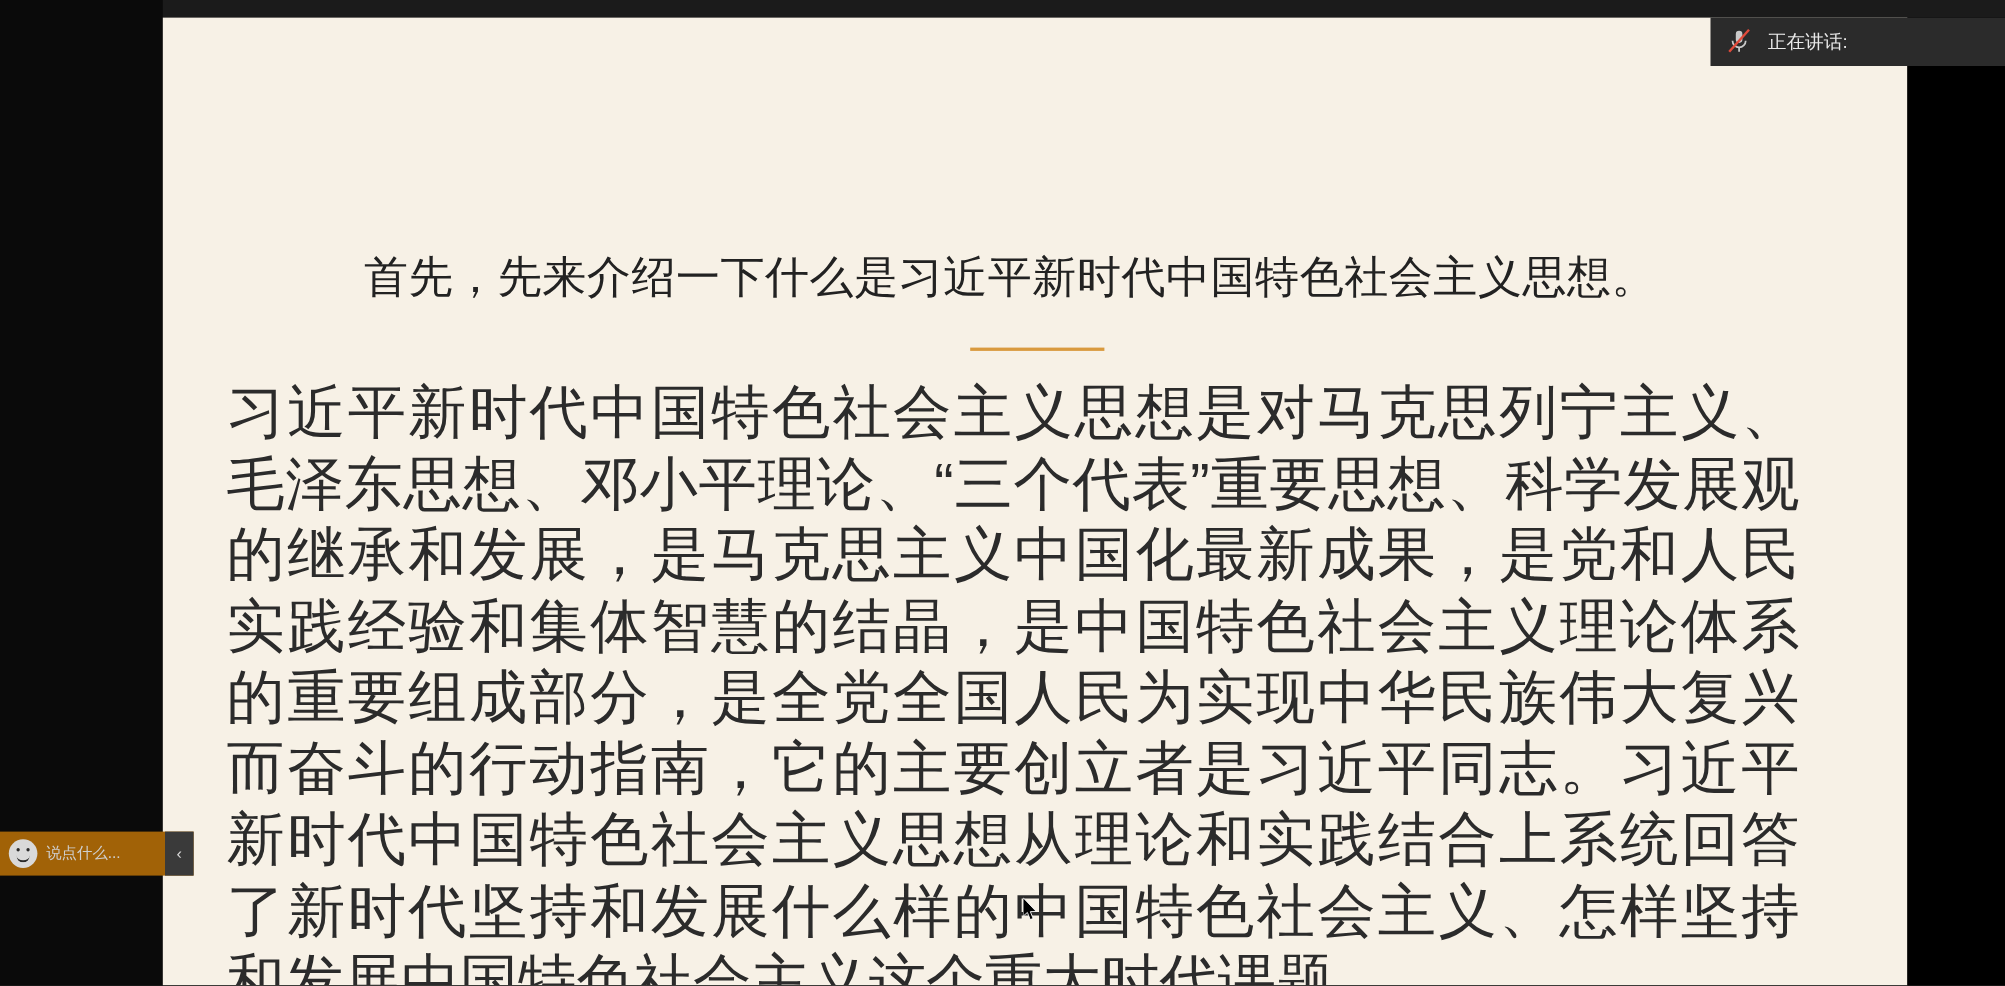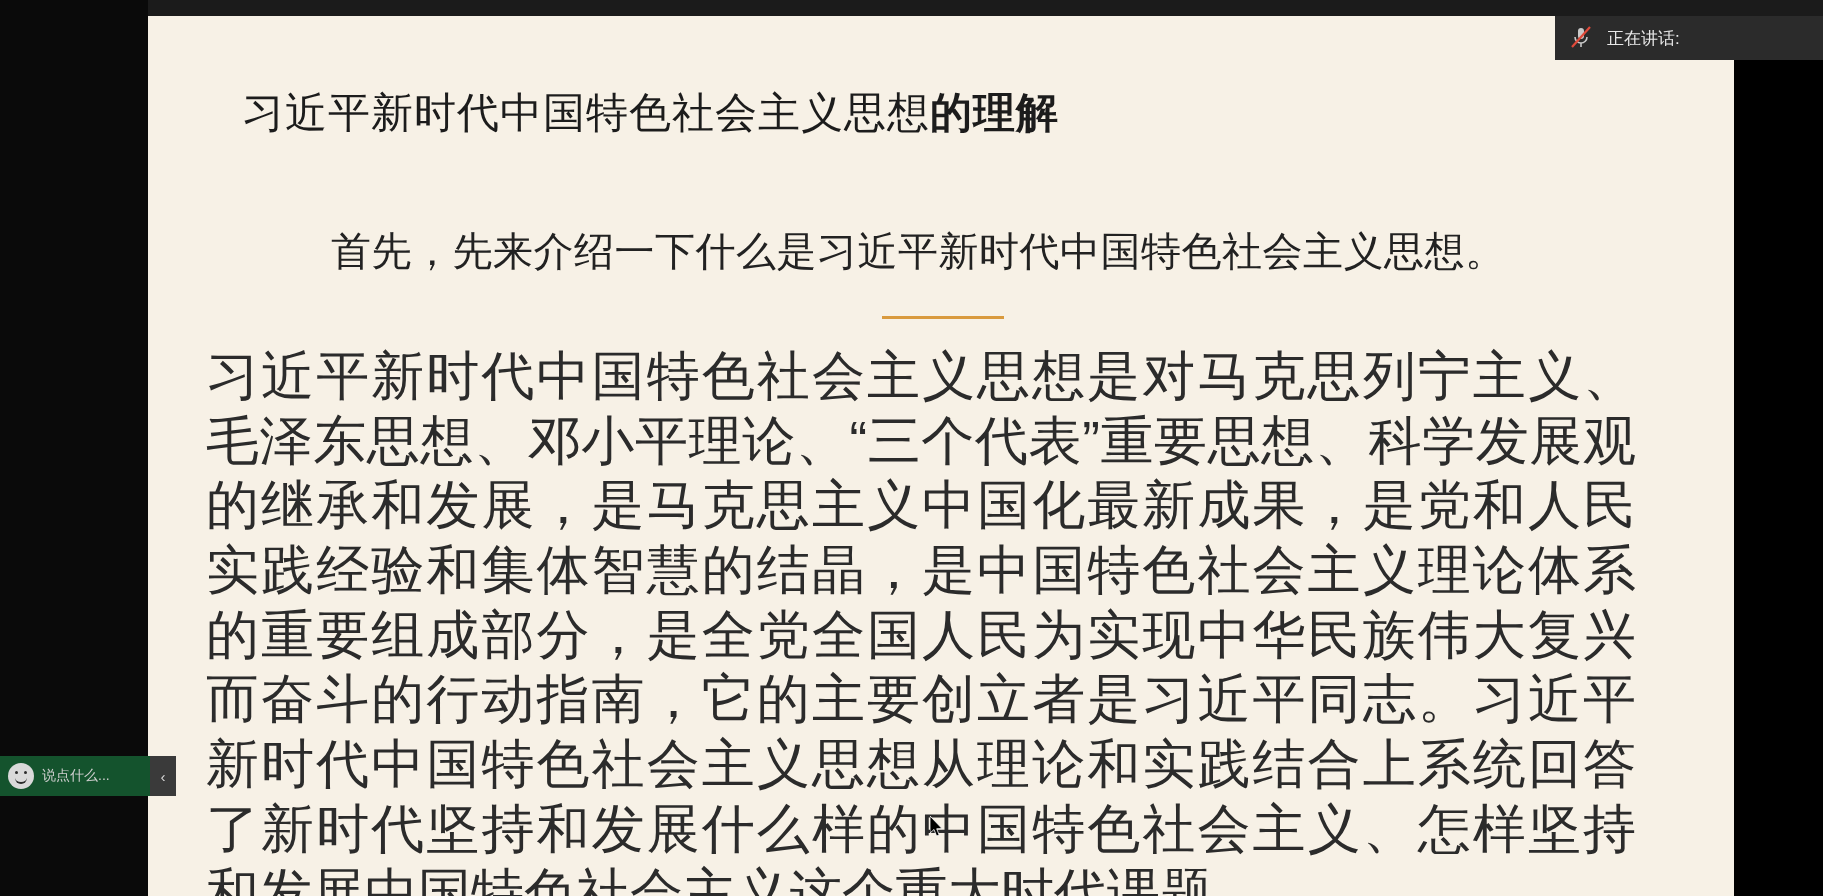--- a/index.html
+++ b/index.html
@@ -134,21 +134,21 @@
     text-align: center;
   }
 
   
   .chat-bar {
     position: absolute;
     left: 0;
     top: 756px;
     width: 176px;
     height: 40px;
-    background: #14532d;
+    background: #a16207;
     display: flex;
     align-items: center;
     box-sizing: border-box;
   }
   .chat-bar .emoji-icon {
     width: 26px;
     height: 26px;
     margin-left: 8px;
     border-radius: 50%;
     background: #d9d9d9;
@@ -211,23 +211,20 @@
 </head>
 <body>
 
 <div id="screen">
 
   <div class="top-strip"></div>
   <div class="left-gutter"></div>
 
   <div class="slide">
 
-    <div class="slide-title">
-      <span>习近平新时代中国特色社会主义思想</span><span class="title-emph">的理解</span>
-    </div>
 
     <div class="slide-subtitle">首先，先来介绍一下什么是习近平新时代中国特色社会主义思想。</div>
 
     <div class="divider"></div>
 
     <div class="body-text">习近平新时代中国特色社会主义思想是对马克思列宁主义、毛泽东思想、邓小平理论、“三个代表”重要思想、科学发展观的继承和发展，是马克思主义中国化最新成果，是党和人民实践经验和集体智慧的结晶，是中国特色社会主义理论体系的重要组成部分，是全党全国人民为实现中华民族伟大复兴而奋斗的行动指南，它的主要创立者是习近平同志。习近平新时代中国特色社会主义思想从理论和实践结合上系统回答了新时代坚持和发展什么样的中国特色社会主义、怎样坚持和发展中国特色社会主义这个重大时代课题。</div>
 
     <svg class="cursor" viewBox="0 0 14 22">
       <polygon points="0,0 0,17 4,13.5 6.6,20 9.2,19 6.7,12.8 12,12.6" fill="#000000" stroke="#ffffff" stroke-width="0.8"></polygon>
     </svg>

